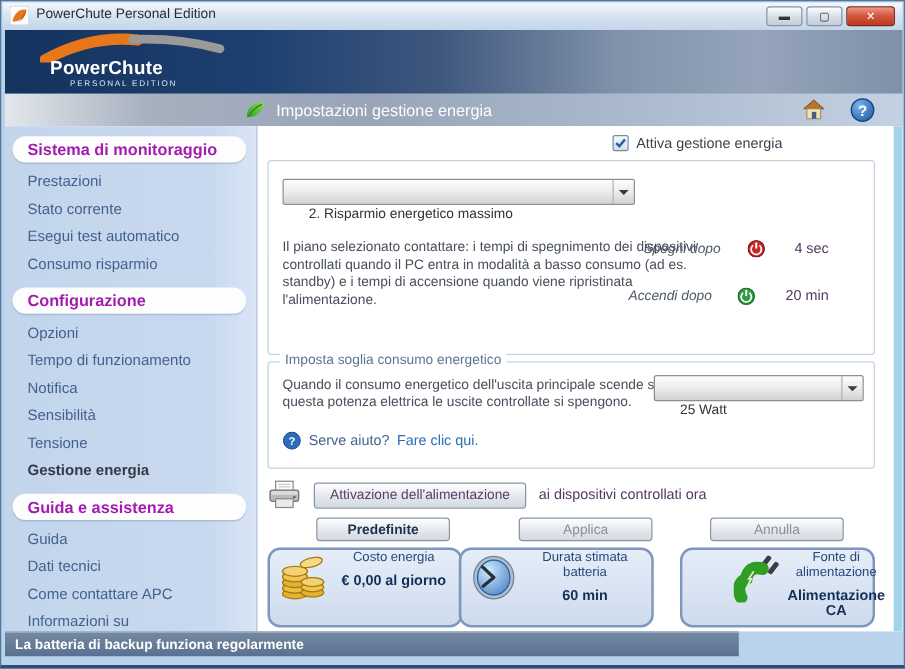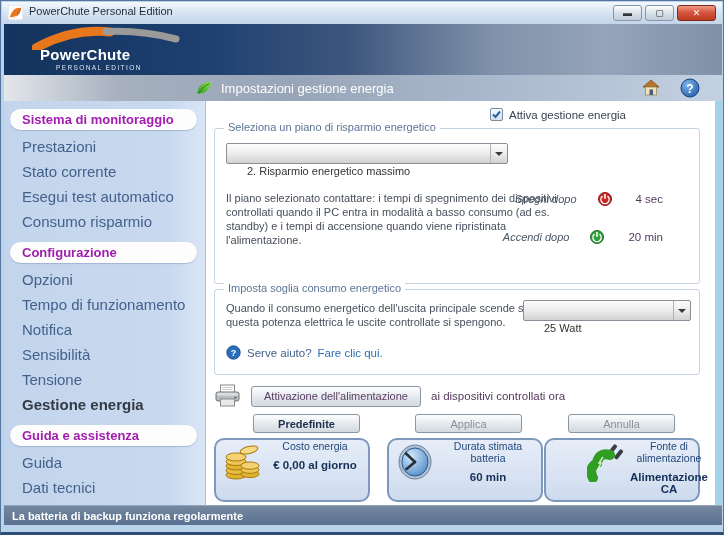--- a/index.html
+++ b/index.html
@@ -58,21 +58,21 @@
     position:absolute; left:0; top:0; width:202px; height:404px;
     background:linear-gradient(90deg,#c3d5ec 0%,#c8d9ef 82%,#dae6f6 100%);
     border-right:1px solid #a9bed9;
   }
   .side-section-title{
     margin:8px 8px 4px 6px; background:#fdfdfe; border-radius:12px;
     padding:3px 12px; font-size:13px; font-weight:bold; color:#a21caf;
     box-shadow:0 1px 1px rgba(90,120,160,.35);
   }
   .side-item{
-    padding:4px 0 4px 18px; font-size:15px; color:#44618c; cursor:pointer;
+    padding:4px 0 4px 18px; font-size:12px; color:#44618c; cursor:pointer;
   }
   .side-item.selected{ font-weight:bold; color:#333a45; }
   
   .main{ position:absolute; left:203px; top:0; width:515px; height:404px; background:#fff; }
   .right-strip{ position:absolute; right:0; top:0; width:7px; height:404px; background:#a3d3ea; }
   .check-row{
     position:absolute; top:7px; right:96px; display:flex; align-items:center; gap:6px; cursor:pointer;
   }
   .checkbox{
     width:13px; height:13px; border:1px solid #7a8ca0; border-radius:2px;
@@ -128,28 +128,28 @@
   .btn-apply{ position:absolute; left:208px; width:107px; height:19px; color:#8a9098; }
   .btn-cancel{ position:absolute; left:361px; width:107px; height:19px; color:#8a9098; }
   
   .cards{ position:absolute; left:0; top:337px; width:493px; height:64px; }
   .card{
     position:absolute; top:0; width:156px; height:64px;
     border:2px solid #7e97bc; border-radius:10px;
     background:linear-gradient(#e6edf8,#cedbee);
     display:flex; align-items:flex-start; padding:0 4px 0 6px; gap:4px;
   }
-  .card1{ left:7px; } .card2{ left:180px; } .card3{ left:337px;padding-left:40px; }
+  .card1{ left:7px; } .card2{ left:160px; } .card3{ left:337px;padding-left:40px; }
   .card-icon{ width:40px; height:44px; display:flex; align-items:center; justify-content:center; flex-shrink:0; }
   .card-text{ flex:1; text-align:center; }
   .card-label{ font-size:10.5px; color:#24497c; margin-bottom:7px; }
   .card-value{ font-size:11.5px; font-weight:bold; color:#142f57; }
   
   .statusbar{
-    position:absolute; left:3px; top:504px; width:718px; height:20px;
+    position:absolute; left:3px; top:504px; width:587px; height:20px;
     background:linear-gradient(#74889f,#5a7090);
     border-top:1px solid #93a5bc;
     display:flex; align-items:center; padding:0 8px;
     font-size:11px; font-weight:bold; color:#fff;
   }
 </style>
 </head>
 <body>
 
 <div class="window">
@@ -244,21 +244,20 @@
       <div class="check-row">
         <span class="checkbox">
           <svg width="11" height="11" viewBox="0 0 11 11">
               <polyline points="2,5.5 4.5,8 9,2.5" fill="none" stroke="#2a5fa8" stroke-width="2"></polyline>
             </svg>
         </span>
         <span class="check-label">Attiva gestione energia</span>
       </div>
 
       <div class="group group1">
-        <div class="group-legend">Seleziona un piano di risparmio energetico</div>
         <div class="dropdown dropdown1">
           <span class="dd-text">2. Risparmio energetico massimo</span>
           <span class="dd-arrow-box">
               <span class="dd-arrow"></span>
             </span>
         </div>
         <div class="plan-desc">Il piano selezionato contattare: i tempi di spegnimento dei dispositivi controllati quando il PC entra in modalità a basso consumo (ad es. standby) e i tempi di accensione quando viene ripristinata l'alimentazione.</div>
 
         <div class="timing-row timing-off">
           <span class="timing-label">Spegni dopo</span>

